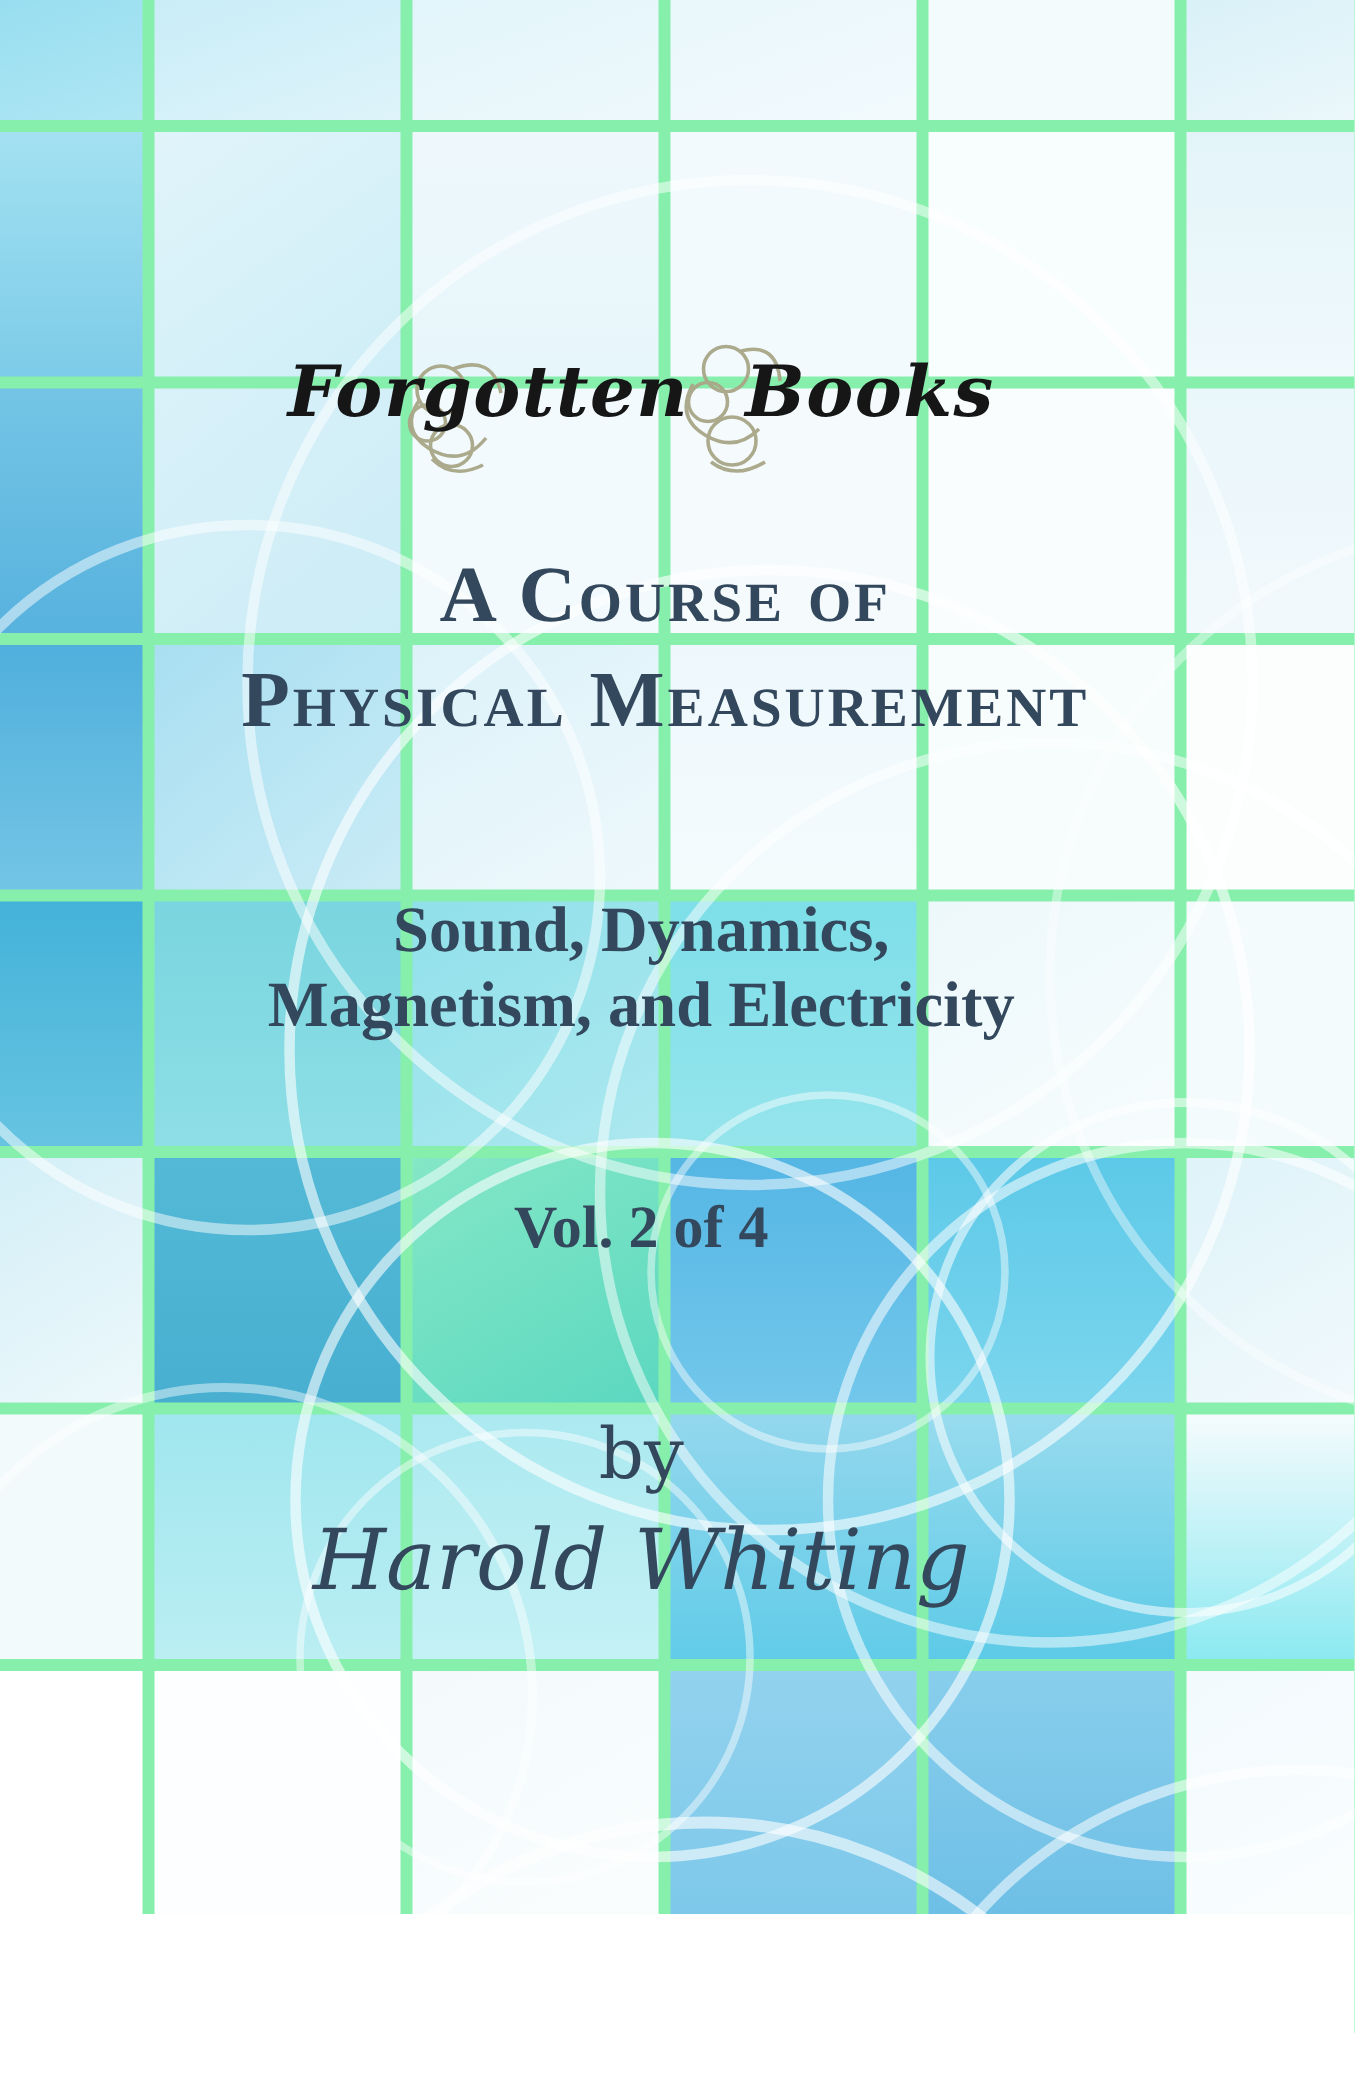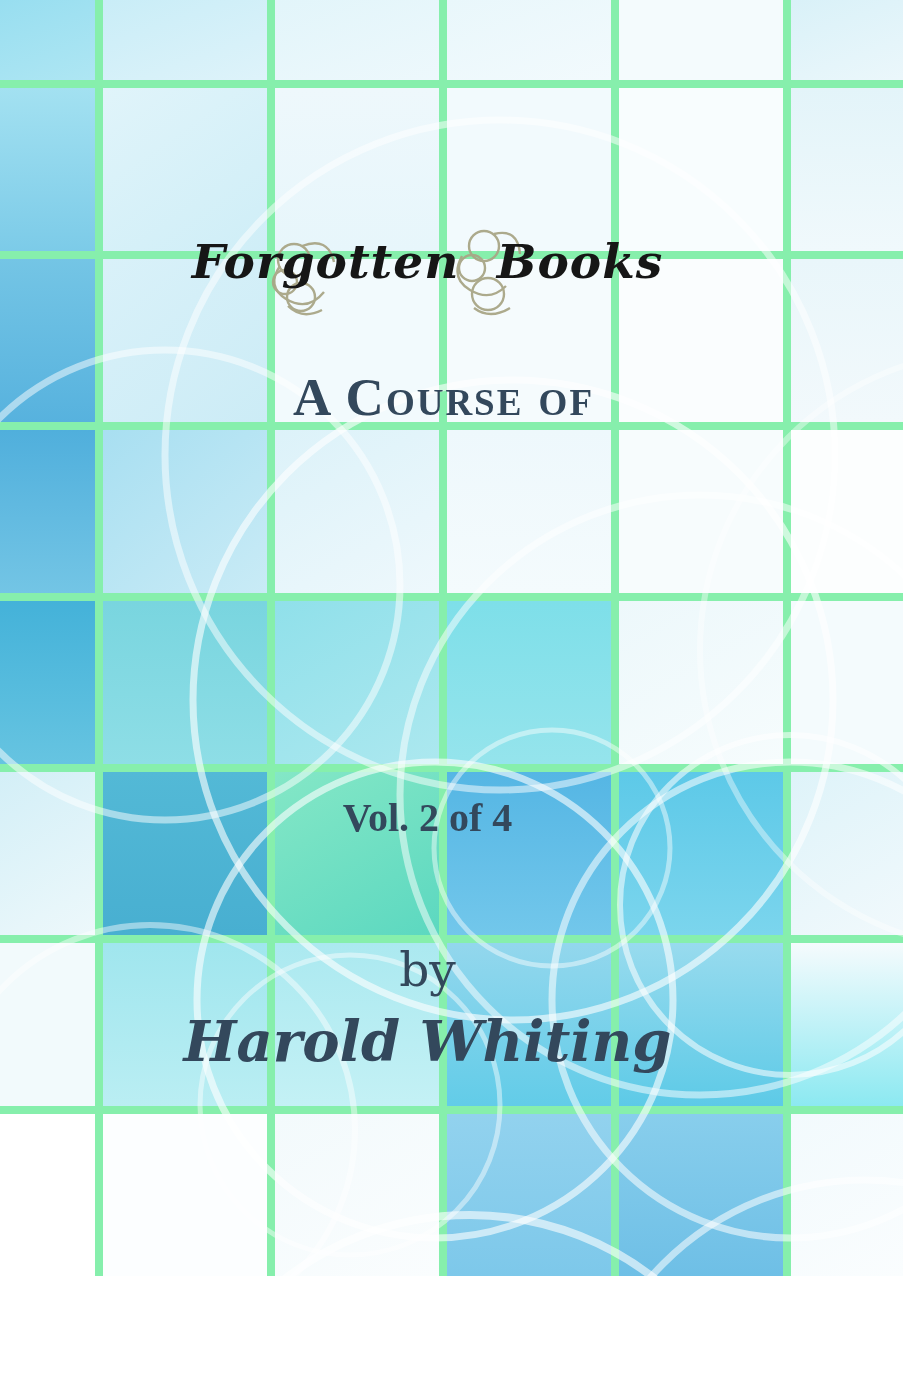--- a/index.html
+++ b/index.html
@@ -58,21 +58,20 @@
     font-family:"DejaVu Serif", serif;
     font-size:47px;
     color:var(--title-text,#33485c);
   }
   .author{
     top:1008px;
     font-family:"DejaVu Serif", serif;
     font-style:italic;
     font-size:56px;
     color:var(--title-text,#33485c);
-    font-weight:bold;
   }
 </style>
 </head>
 <body>
 
 <div class="cover">
 
   <div class="bg">
       <div class="cell" style="left: 0px; top: 0px; width: 95px; height: 80px; background: linear-gradient(160deg, rgb(152, 222, 240), rgb(174, 230, 243));"></div>
       <div class="cell" style="left: 103px; top: 0px; width: 164px; height: 80px; background: linear-gradient(160deg, rgb(201, 237, 247), rgb(222, 243, 250));"></div>
@@ -165,22 +164,27 @@
       <path d="M30 80 q16 12 36 0"></path>
     </g>
   </svg>
 
   <div class="textblock logo">
     <span>Forgotten Books</span>
   </div>
 
   <h1 class="textblock title">
     <span>A Course of</span>
+    <span>Physical Measurement</span>
   </h1>
 
+  <h2 class="textblock subtitle">
+    <span>Sound, Dynamics,</span>
+    <span>Magnetism, and Electricity</span>
+  </h2>
 
   <div class="textblock volume">Vol. 2 of 4</div>
 
   <div class="textblock byline">by</div>
 
   <div class="textblock author">Harold Whiting</div>
 
 </div>
 
 </body></html>

